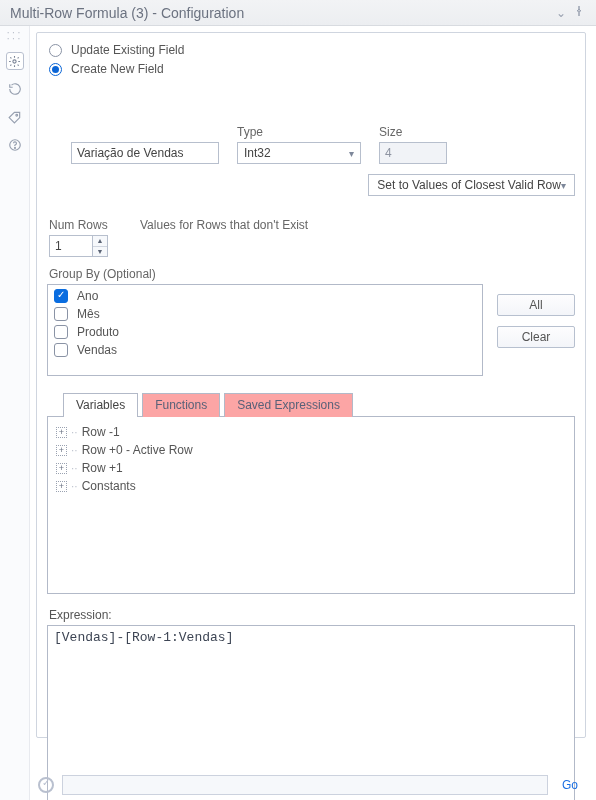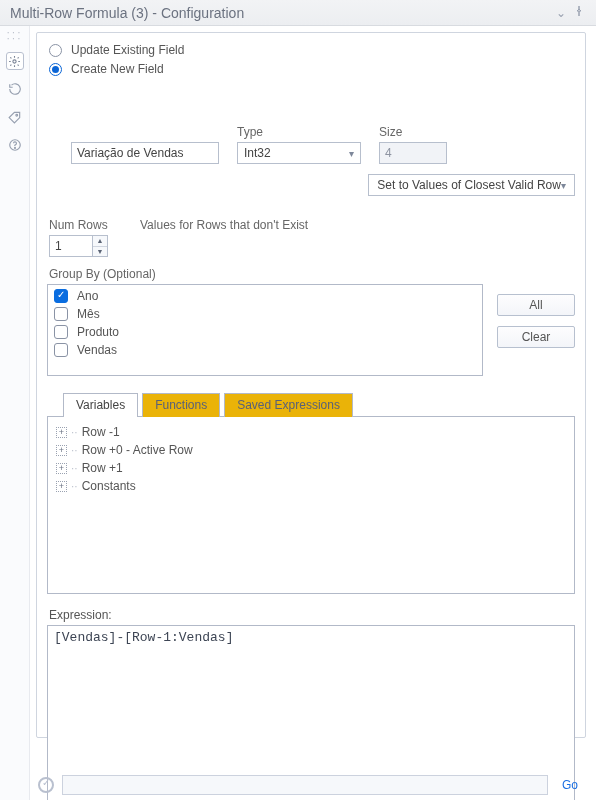--- a/index.html
+++ b/index.html
@@ -88,21 +88,21 @@
   .chk.checked { background:#0a6de0; border-color:#0a6de0; }
   .chk.checked::after { content:"✓"; color:#fff; font-size:10px; position:absolute; top:-1px; left:2px;}
   .sidebtns { width:78px; display:flex; flex-direction:column; gap:10px; padding-top:10px;}
   .btn {
     border:1px solid #b7c0cf; background:linear-gradient(#fdfdfe,#f3f5f9);
     text-align:center; padding:3px 0; cursor:pointer; color:#555; border-radius:2px;
   }
   .tabsrow { display:flex; gap:0; margin:16px 0 0 16px;}
   .tab {
     border:1px solid #b2b9c8; border-bottom:none; padding:4px 12px 5px;
-    background:#eab308; color:#596178; cursor:pointer; position:relative; top:1px;
+    background:#fca5a5; color:#596178; cursor:pointer; position:relative; top:1px;
     margin-right:4px;
   }
   .tab.active { background:#fff; color:#444; font-weight:normal; z-index:2;}
   .treebox {
     border:1px solid #b2b9c8; height:178px; background:#fff; padding:6px 8px; overflow:auto;
   }
   .tline { display:flex; align-items:center; gap:4px; height:18px; color:#555;}
   .expander { width:11px; height:11px; border:1px dotted #9aa2b1; font-size:9px; line-height:9px; text-align:center; color:#6b7485; cursor:pointer;}
   .dots { color:#b6bcc8; font-size:10px; }
   .exprlbl { margin:14px 0 3px 2px;}

